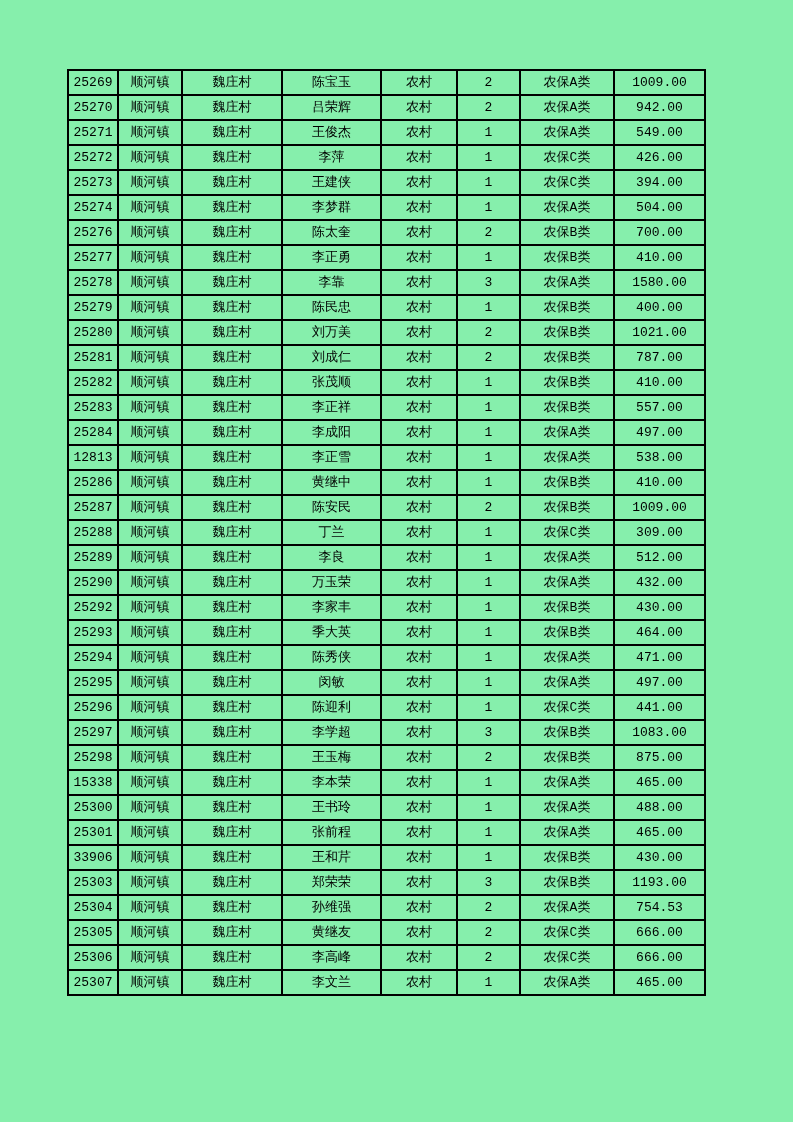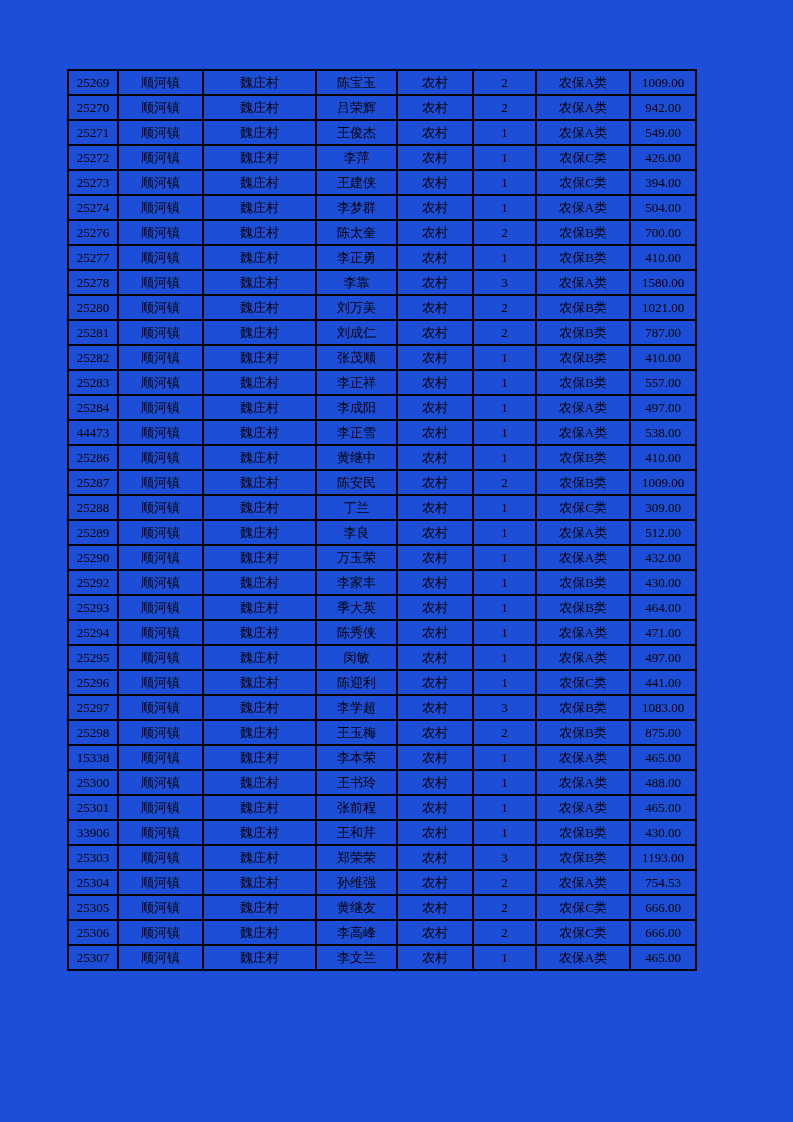--- a/index.html
+++ b/index.html
@@ -4,23 +4,23 @@
 <style>
   html, body {
     margin: 0;
     padding: 0;
     background: #ffffff;
   }
   .page {
     position: relative;
     width: 793px;
     height: 1122px;
-    background: #1d4ed8;
+    background: #86efac;
     overflow: hidden;
-    font-family: Liberation Serif, serif;
+    font-family: Liberation Mono, monospace;
     color: #000000;
   }
   table.records {
     position: absolute;
     left: 67px;
     top: 69px;
     border-collapse: separate;
     border-spacing: 0;
     table-layout: fixed;
     border: 1px solid #000000;
@@ -32,27 +32,27 @@
     padding: 0 2px;
     text-align: center;
     vertical-align: middle;
     font-size: 13px;
     line-height: 23px;
     white-space: nowrap;
     overflow: hidden;
     color: #000000;
   }
   td.c1 { width: 50px; }
-  td.c2 { width: 85px; }
-  td.c3 { width: 113px; }
-  td.c4 { width: 81px; }
+  td.c2 { width: 64px; }
+  td.c3 { width: 100px; }
+  td.c4 { width: 99px; }
   td.c5 { width: 76px; }
   td.c6 { width: 63px; }
   td.c7 { width: 94px; margin-left: 44px; }
-  td.c8 { width: 66px; }
+  td.c8 { width: 91px; }
 </style>
 </head>
 <body>
 
 <div class="page">
   <table class="records">
     <tbody>
         <tr>
           <td class="c1">25269</td>
           <td class="c2">顺河镇</td>
@@ -137,20 +137,30 @@
           <td class="c1">25278</td>
           <td class="c2">顺河镇</td>
           <td class="c3">魏庄村</td>
           <td class="c4">李靠</td>
           <td class="c5">农村</td>
           <td class="c6">3</td>
           <td class="c7">农保A类</td>
           <td class="c8">1580.00</td>
         </tr>
         <tr>
+          <td class="c1">25279</td>
+          <td class="c2">顺河镇</td>
+          <td class="c3">魏庄村</td>
+          <td class="c4">陈民忠</td>
+          <td class="c5">农村</td>
+          <td class="c6">1</td>
+          <td class="c7">农保B类</td>
+          <td class="c8">400.00</td>
+        </tr>
+        <tr>
           <td class="c1">25280</td>
           <td class="c2">顺河镇</td>
           <td class="c3">魏庄村</td>
           <td class="c4">刘万美</td>
           <td class="c5">农村</td>
           <td class="c6">2</td>
           <td class="c7">农保B类</td>
           <td class="c8">1021.00</td>
         </tr>
         <tr>
@@ -187,21 +197,21 @@
           <td class="c1">25284</td>
           <td class="c2">顺河镇</td>
           <td class="c3">魏庄村</td>
           <td class="c4">李成阳</td>
           <td class="c5">农村</td>
           <td class="c6">1</td>
           <td class="c7">农保A类</td>
           <td class="c8">497.00</td>
         </tr>
         <tr>
-          <td class="c1">44473</td>
+          <td class="c1">12813</td>
           <td class="c2">顺河镇</td>
           <td class="c3">魏庄村</td>
           <td class="c4">李正雪</td>
           <td class="c5">农村</td>
           <td class="c6">1</td>
           <td class="c7">农保A类</td>
           <td class="c8">538.00</td>
         </tr>
         <tr>
           <td class="c1">25286</td>

